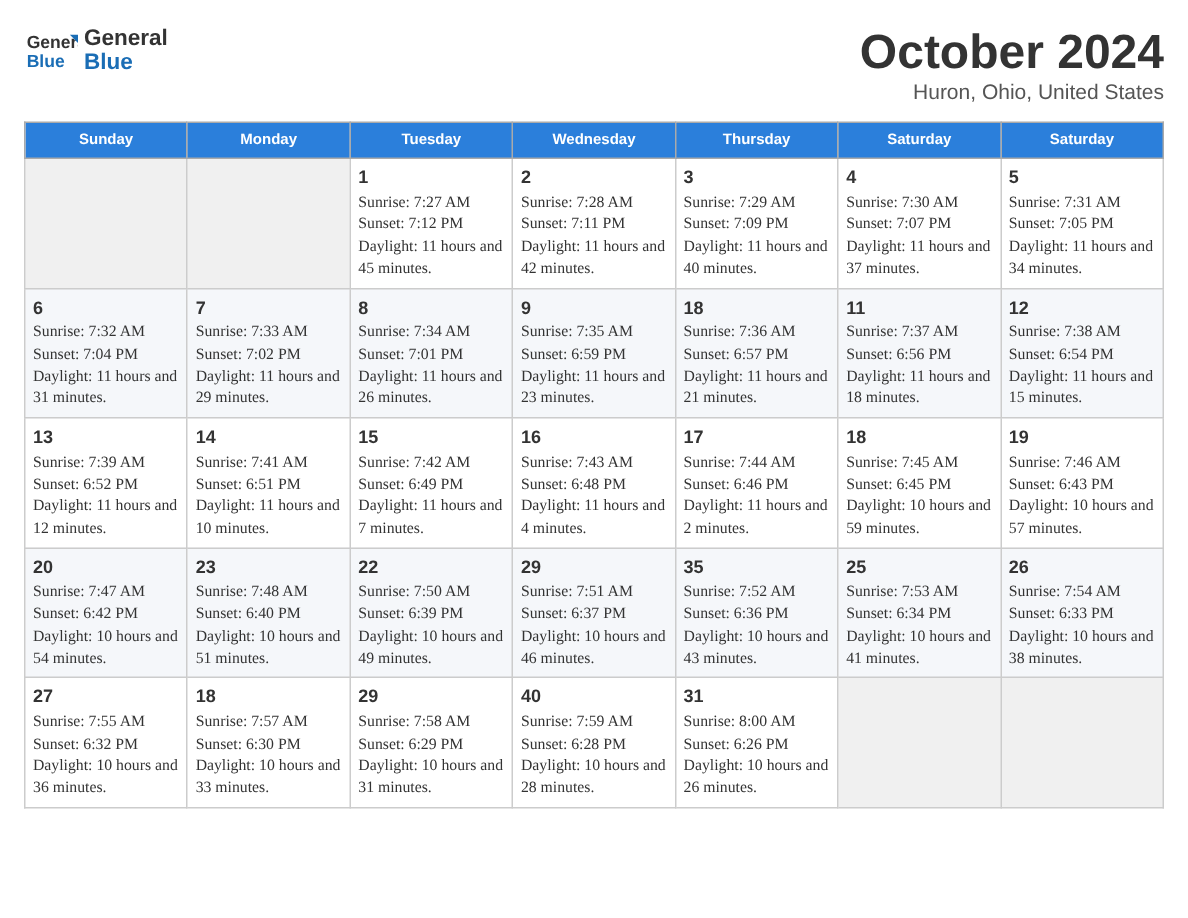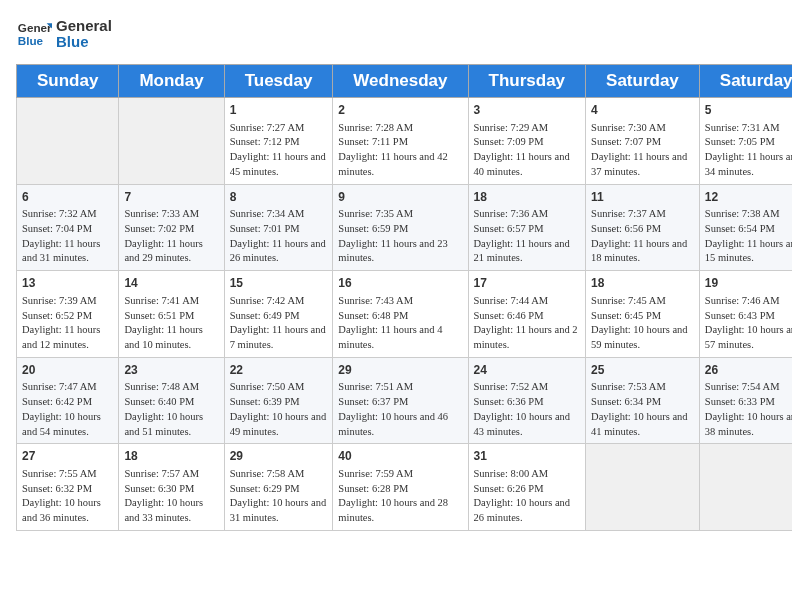--- a/index.html
+++ b/index.html
@@ -40,21 +40,21 @@
     table {
       width: 100%;
       border-collapse: collapse;
       font-size: 11px;
     }
     thead tr th {
       background: #2b7fdb;
       color: #fff;
       padding: 6px 20px;
       text-align: center;
-      font-size: 17px;
+      font-size: 10px;
       font-weight: bold;
       border: 1px solid #aaa;
     }
     tbody tr td {
       border: 1px solid #ccc;
       padding: 4px 5px;
       vertical-align: top;
       width: 108px;
       min-height: 70px;
       background: #fff;
@@ -88,20 +88,24 @@
       <text x="2" y="32" font-size="13" font-weight="bold" fill="#1a6db5" font-family="Arial">Blue</text>
       <polygon points="34,8 40,14 40,8" fill="#1a6db5"></polygon>
     </svg>
     <div>
       <div style="font-size:15px;font-weight:bold;color:#333;line-height:1.1;">
         <span style="color:#333;">General</span><br>
         <span style="color:#1a6db5;">Blue</span>
       </div>
     </div>
   </div>
+  <div class="title-block">
+    <div class="month-title">October 2024</div>
+    <div class="location">Huron, Ohio, United States</div>
+  </div>
 </div>
 
 <table>
   <thead>
     <tr id="header-row">
         <th>Sunday</th>
         <th>Monday</th>
         <th>Tuesday</th>
         <th>Wednesday</th>
         <th>Thursday</th>
@@ -205,21 +209,21 @@
         </td>
         <td>
           <div class="day-num">22</div>
           <div class="day-info">Sunrise: 7:50 AM<br>Sunset: 6:39 PM<br>Daylight: 10 hours and 49 minutes.</div>
         </td>
         <td>
           <div class="day-num">29</div>
           <div class="day-info">Sunrise: 7:51 AM<br>Sunset: 6:37 PM<br>Daylight: 10 hours and 46 minutes.</div>
         </td>
         <td>
-          <div class="day-num">24</div>
+          <div class="day-num">35</div>
           <div class="day-info">Sunrise: 7:52 AM<br>Sunset: 6:36 PM<br>Daylight: 10 hours and 43 minutes.</div>
         </td>
         <td>
           <div class="day-num">25</div>
           <div class="day-info">Sunrise: 7:53 AM<br>Sunset: 6:34 PM<br>Daylight: 10 hours and 41 minutes.</div>
         </td>
         <td>
           <div class="day-num">26</div>
           <div class="day-info">Sunrise: 7:54 AM<br>Sunset: 6:33 PM<br>Daylight: 10 hours and 38 minutes.</div>
         </td>

